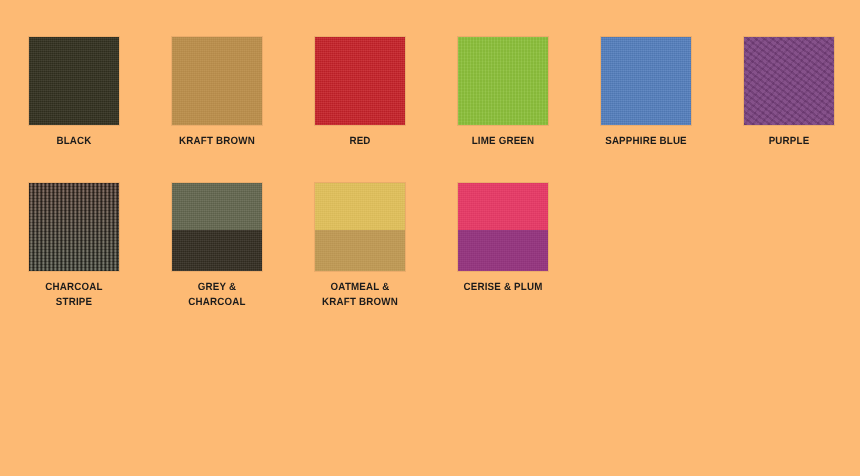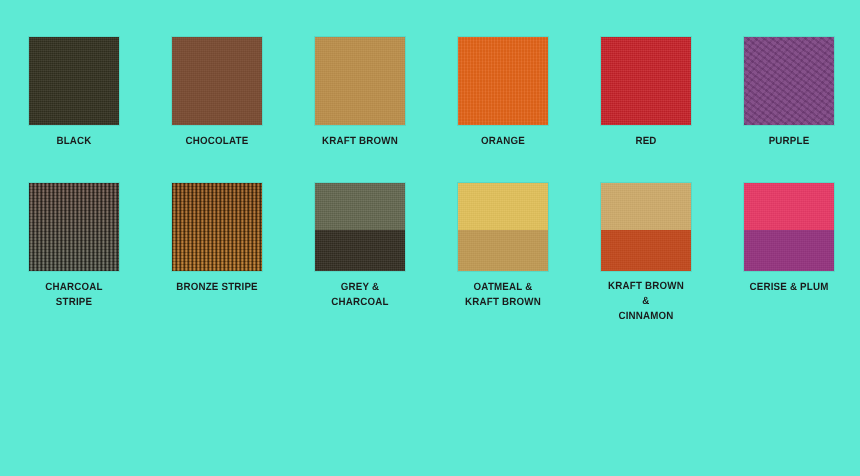--- a/index.html
+++ b/index.html
@@ -12,21 +12,21 @@
     height: 476px;
     background: #f7f7f7;
     font-family: "Liberation Sans", sans-serif;
     overflow: hidden;
   }
 
   #swatch-board {
     position: relative;
     width: 860px;
     height: 476px;
-    background: #5eead4;
+    background: #fdba74;
   }
 
   .swatch-grid {
     position: absolute;
     left: 0;
     top: 0;
     width: 860px;
     height: 476px;
     display: grid;
     grid-template-columns: repeat(6, 143px);
@@ -131,67 +131,60 @@
   <div class="swatch-grid">
       <div class="swatch-cell">
         <div class="chip-wrap">
           <div class="chip" style="background: rgb(50, 48, 31);"></div>
           <div class="grain"></div>
         </div>
         <div class="swatch-label">BLACK</div>
       </div>
       <div class="swatch-cell">
         <div class="chip-wrap">
-          <div class="chip" style="background: rgb(122, 76, 51);"></div>
-          <div class="grain soft"></div>
-        </div>
-        <div class="swatch-label">CHOCOLATE</div>
-      </div>
-      <div class="swatch-cell">
-        <div class="chip-wrap">
           <div class="chip" style="background: rgb(187, 143, 76);"></div>
           <div class="grain soft"></div>
         </div>
         <div class="swatch-label">KRAFT BROWN</div>
       </div>
       <div class="swatch-cell">
         <div class="chip-wrap">
-          <div class="chip" style="background: rgb(226, 100, 26);"></div>
+          <div class="chip" style="background: rgb(198, 34, 41);"></div>
+          <div class="grain"></div>
+        </div>
+        <div class="swatch-label">RED</div>
+      </div>
+      <div class="swatch-cell">
+        <div class="chip-wrap">
+          <div class="chip" style="background: rgb(140, 192, 60);"></div>
           <div class="grain canvas"></div>
         </div>
-        <div class="swatch-label">ORANGE</div>
-      </div>
-      <div class="swatch-cell">
-        <div class="chip-wrap">
-          <div class="chip" style="background: rgb(198, 34, 41);"></div>
-          <div class="grain"></div>
-        </div>
-        <div class="swatch-label">RED</div>
+        <div class="swatch-label">LIME GREEN</div>
+      </div>
+      <div class="swatch-cell">
+        <div class="chip-wrap">
+          <div class="chip" style="background: rgb(84, 127, 189);"></div>
+          <div class="grain"></div>
+        </div>
+        <div class="swatch-label">SAPPHIRE BLUE</div>
       </div>
       <div class="swatch-cell">
         <div class="chip-wrap">
           <div class="chip" style="background: rgb(122, 66, 128);"></div>
           <div class="grain mottle"></div>
         </div>
         <div class="swatch-label">PURPLE</div>
       </div>
       <div class="swatch-cell">
         <div class="chip-wrap">
           <div class="chip" style="background: linear-gradient(rgb(106, 83, 71) 0%, rgb(93, 96, 82) 100%);"></div>
           <div class="stripes"></div>
         </div>
         <div class="swatch-label">CHARCOAL
 STRIPE</div>
-      </div>
-      <div class="swatch-cell">
-        <div class="chip-wrap">
-          <div class="chip" style="background: linear-gradient(rgb(154, 90, 29) 0%, rgb(180, 112, 31) 100%);"></div>
-          <div class="stripes"></div>
-        </div>
-        <div class="swatch-label">BRONZE STRIPE</div>
       </div>
       <div class="swatch-cell">
         <div class="chip-wrap">
           <div class="chip duo">
             <div class="tone-top" style="background: rgb(99, 103, 79);"></div>
             <div class="tone-bottom" style="background: rgb(51, 45, 34);"></div>
           </div>
           <div class="grain"></div>
         </div>
         <div class="swatch-label">GREY &amp;
@@ -204,31 +197,20 @@
             <div class="tone-bottom" style="background: rgb(192, 154, 85);"></div>
           </div>
           <div class="grain soft"></div>
         </div>
         <div class="swatch-label">OATMEAL &amp;
 KRAFT BROWN</div>
       </div>
       <div class="swatch-cell">
         <div class="chip-wrap">
           <div class="chip duo">
-            <div class="tone-top" style="background: rgb(205, 171, 108);"></div>
-            <div class="tone-bottom" style="background: rgb(194, 74, 31);"></div>
-          </div>
-          <div class="grain soft"></div>
-        </div>
-        <div class="swatch-label">KRAFT BROWN &amp;
-CINNAMON</div>
-      </div>
-      <div class="swatch-cell">
-        <div class="chip-wrap">
-          <div class="chip duo">
             <div class="tone-top" style="background: rgb(230, 59, 103);"></div>
             <div class="tone-bottom" style="background: rgb(149, 53, 127);"></div>
           </div>
           <div class="grain soft"></div>
         </div>
         <div class="swatch-label">CERISE &amp; PLUM</div>
       </div>
     </div>
 </div>
 

